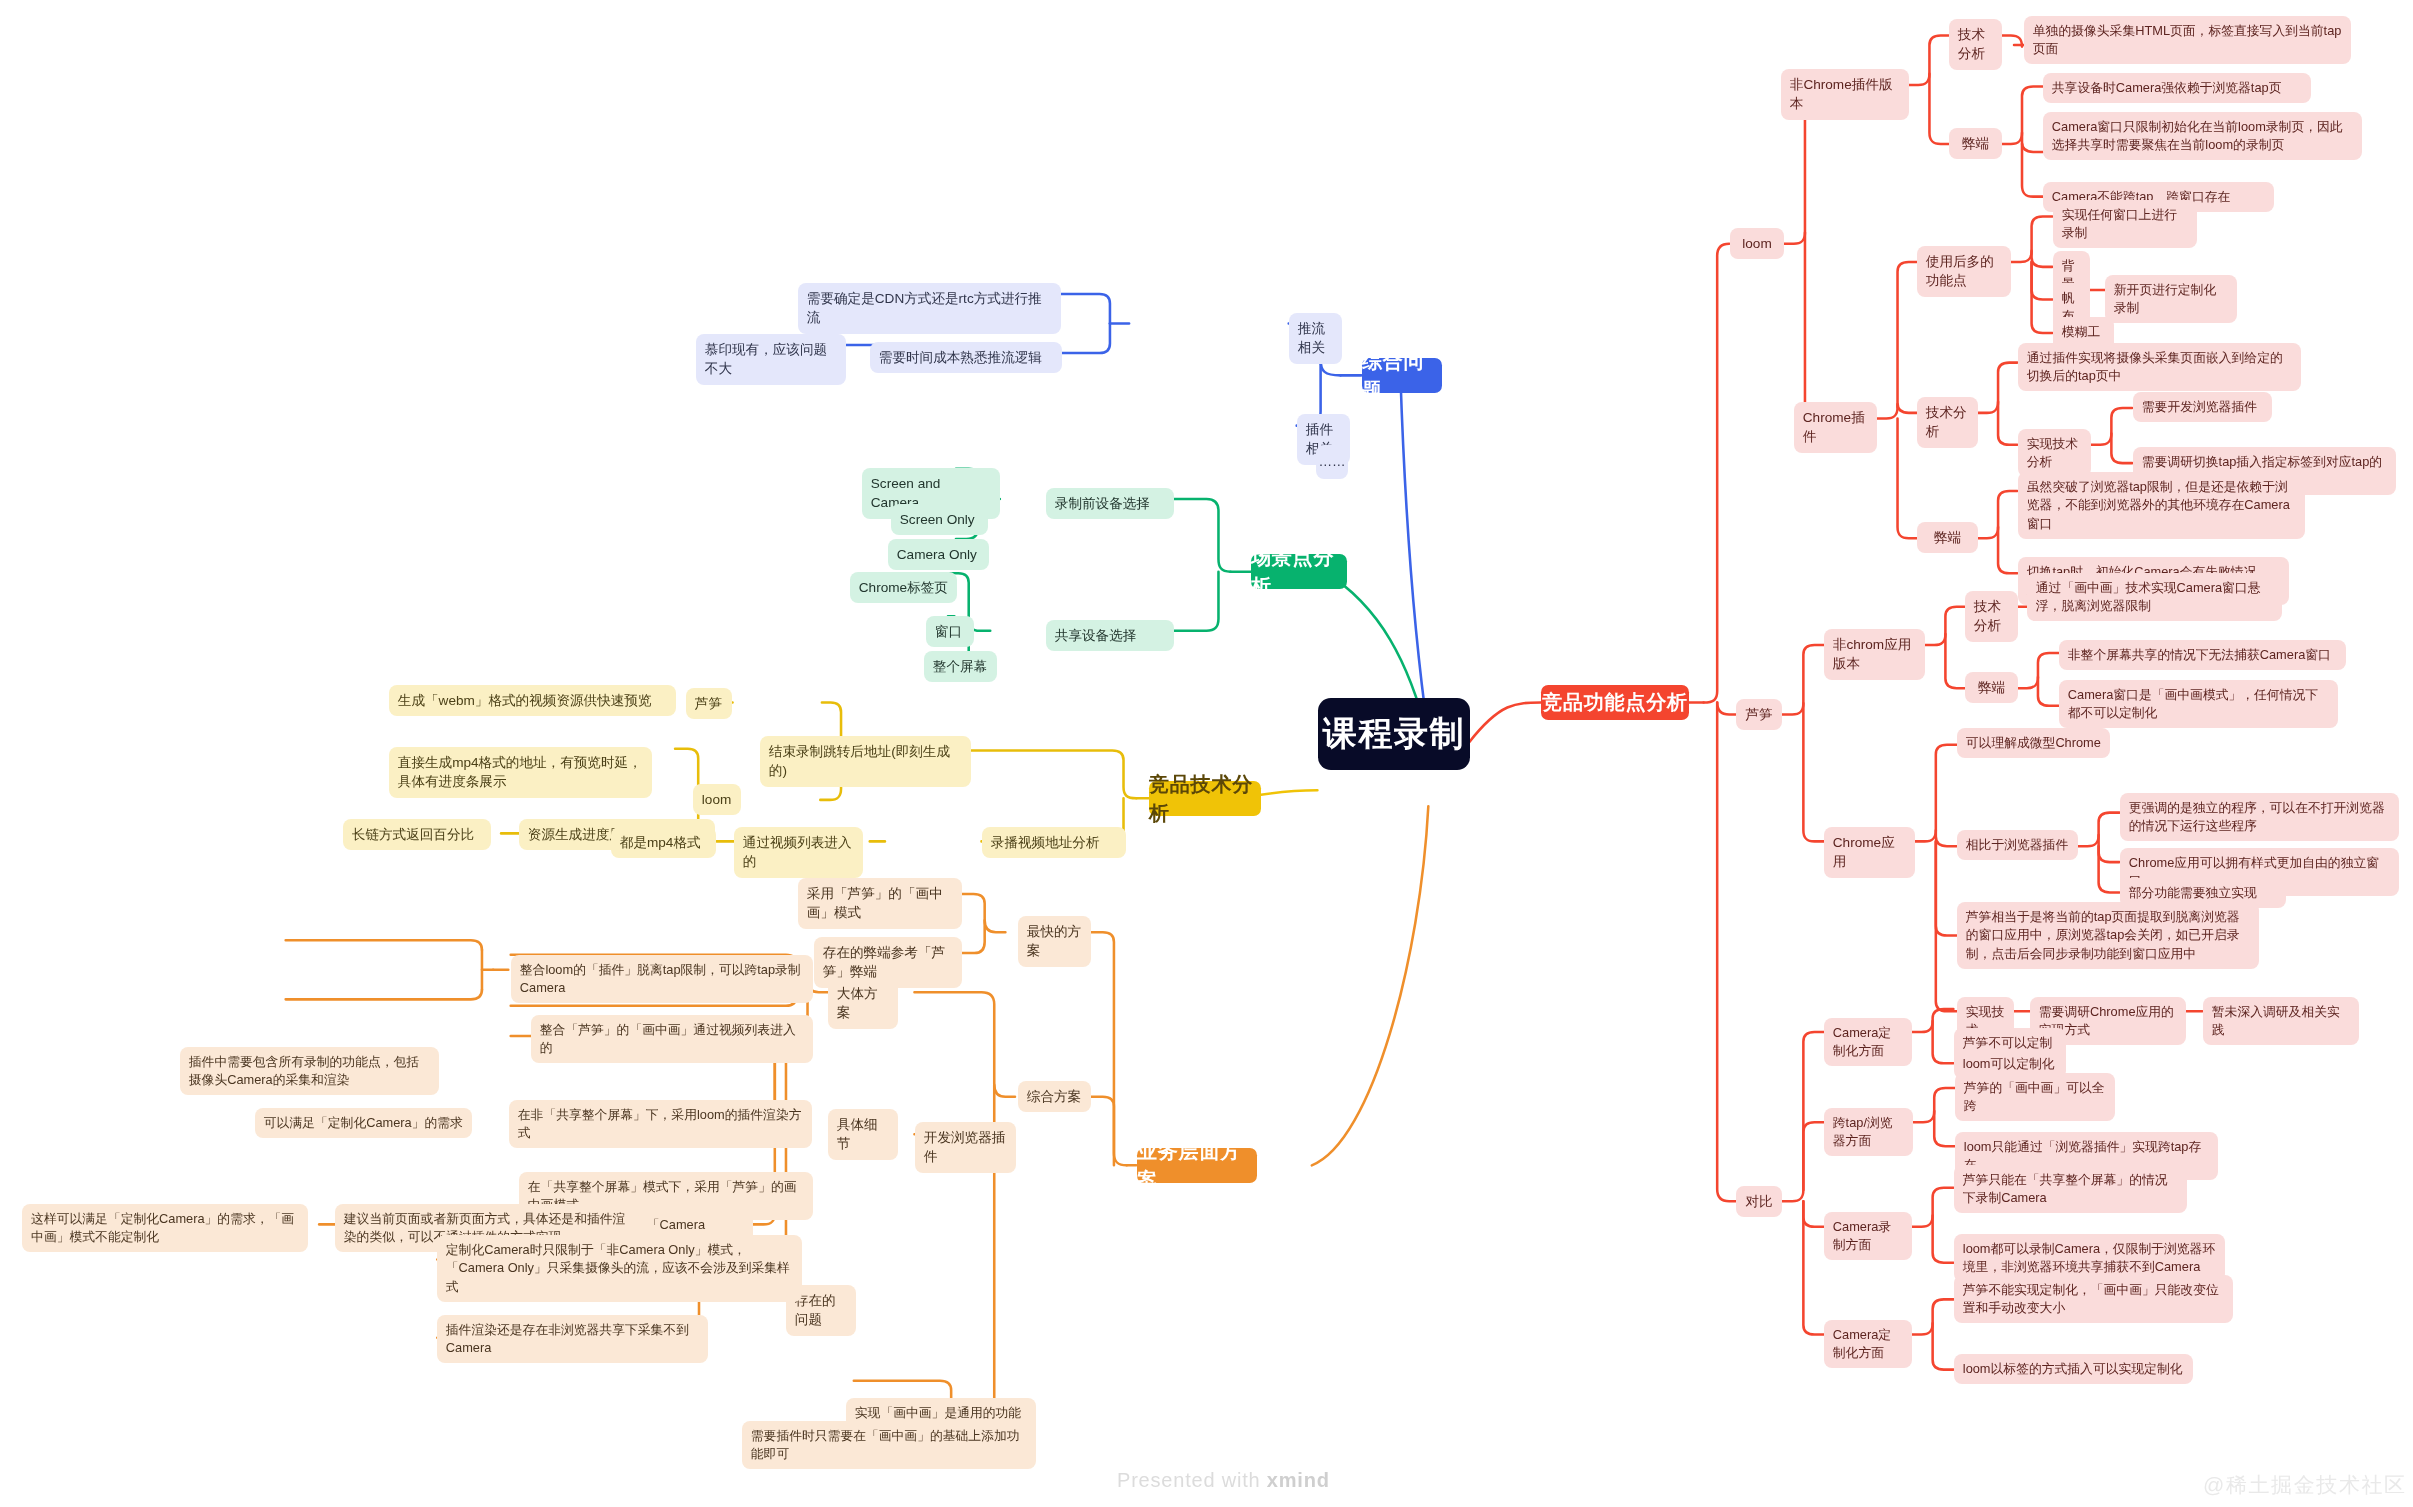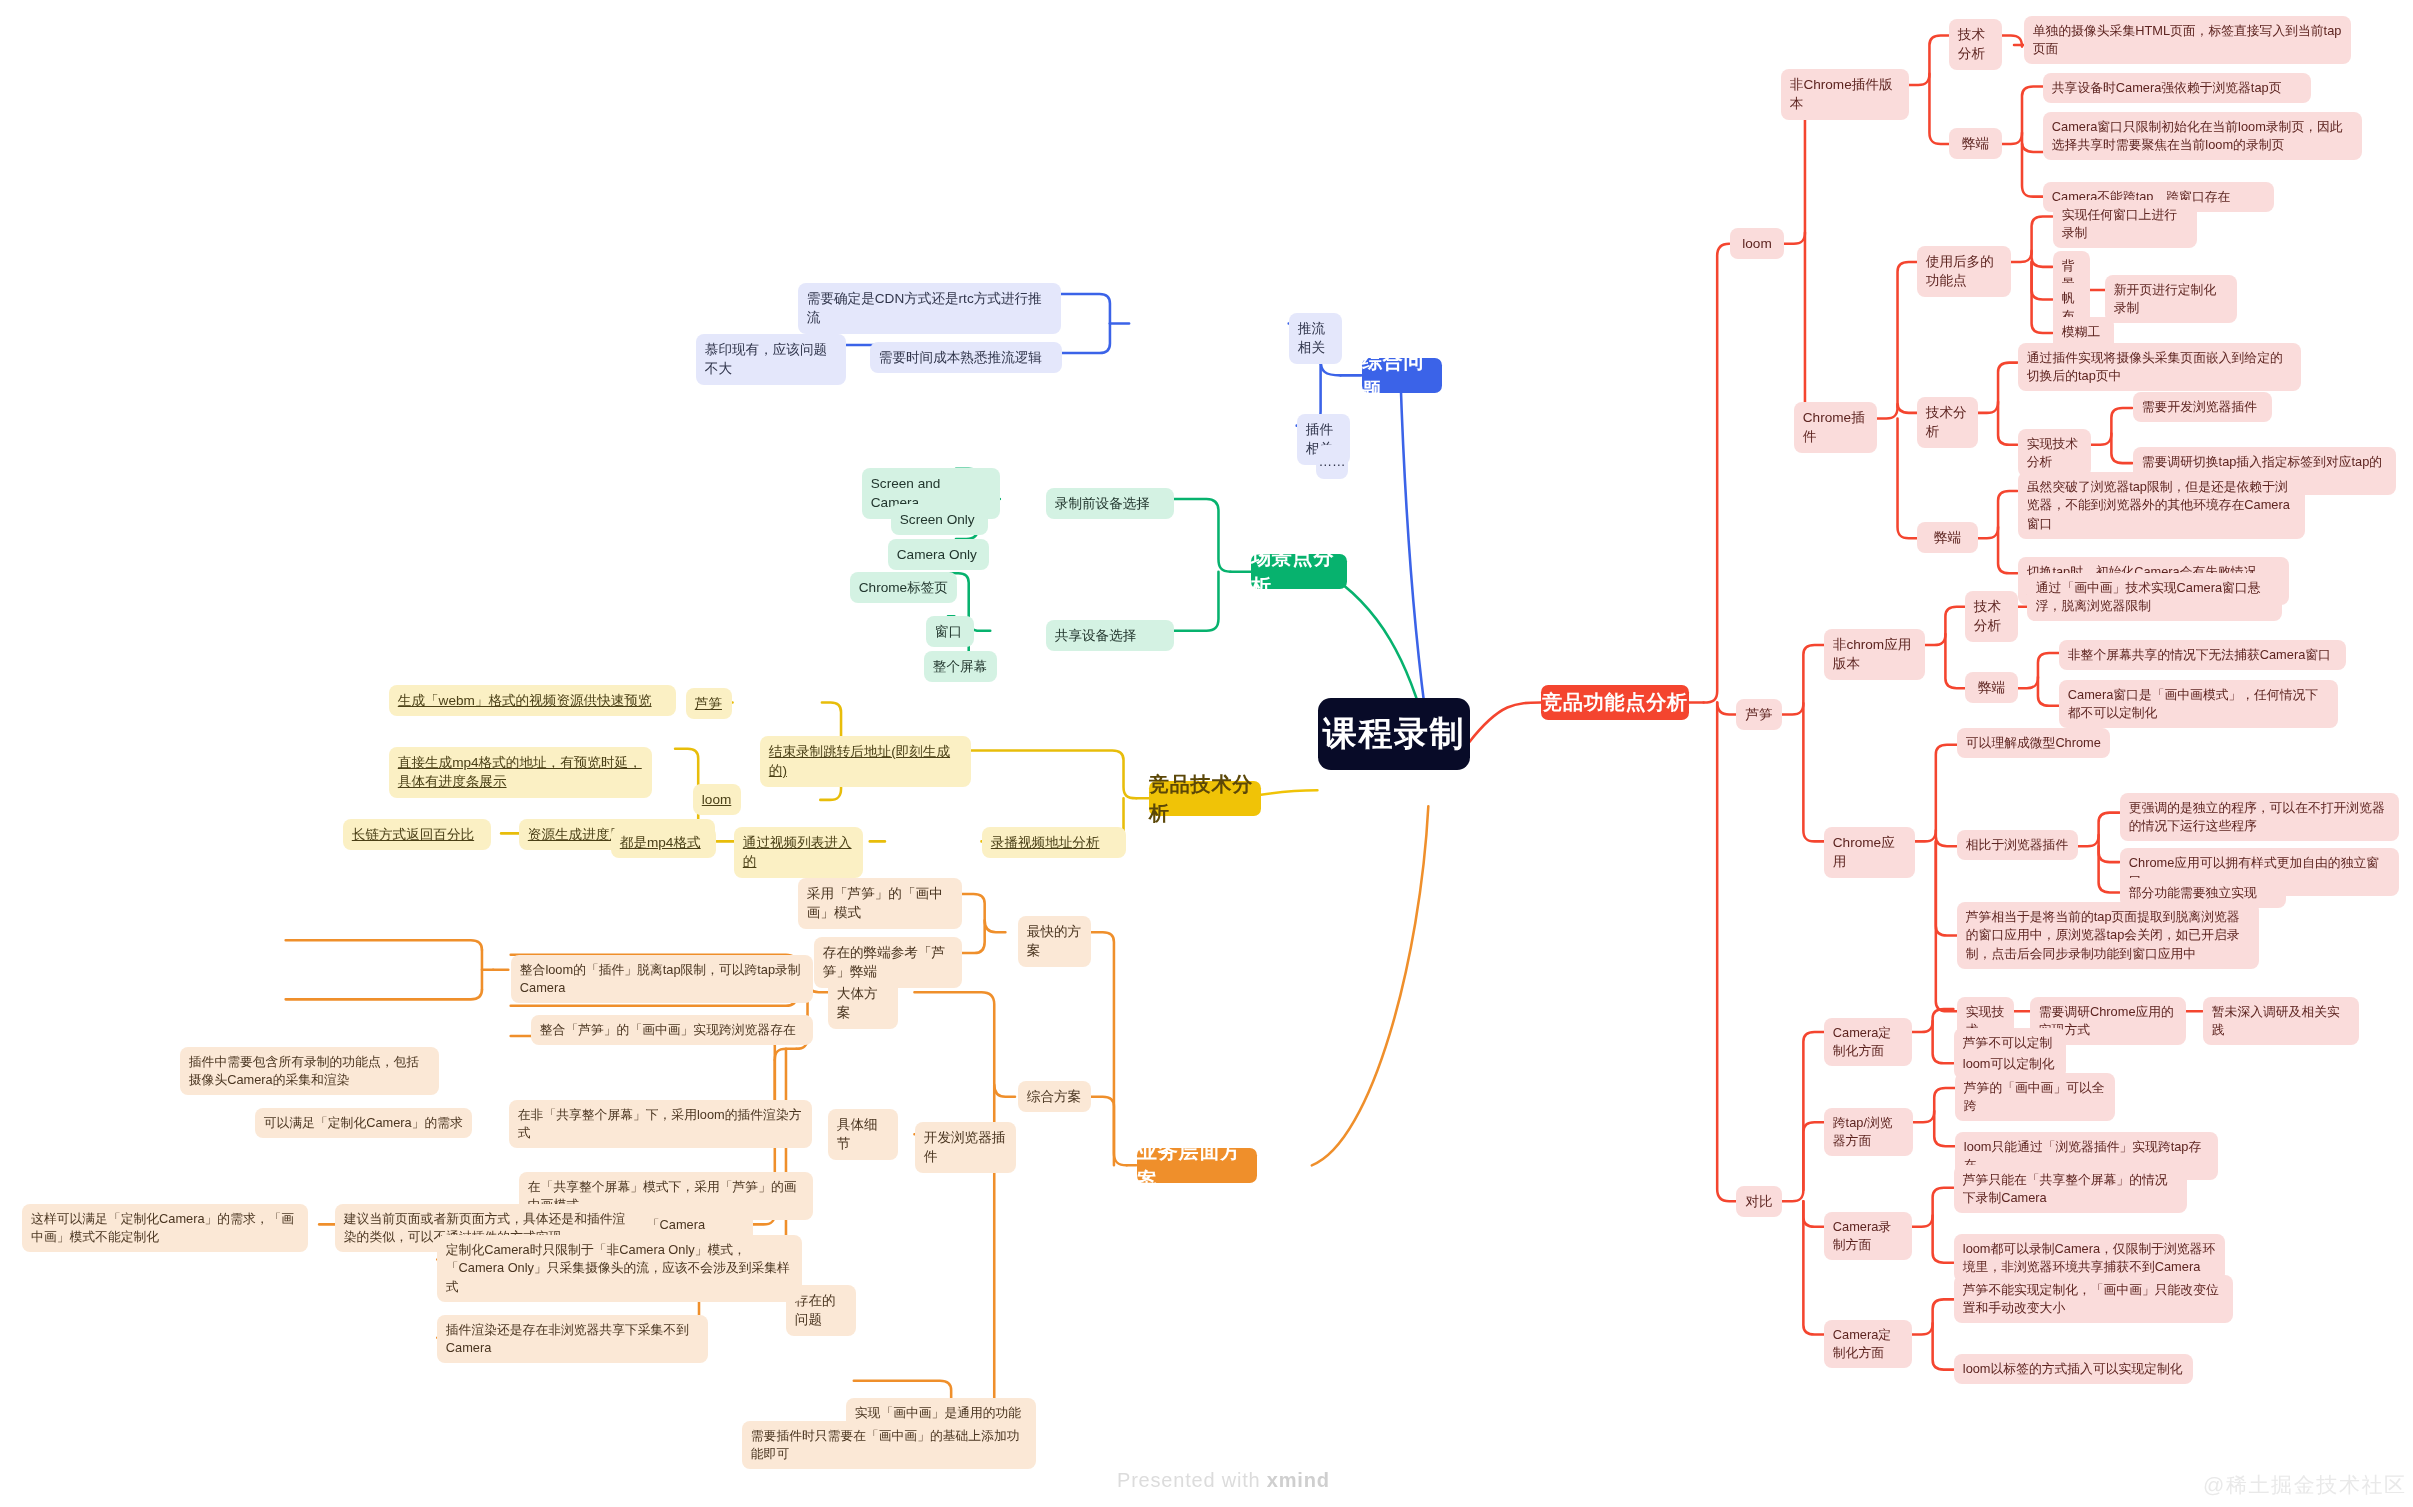--- a/index.html
+++ b/index.html
@@ -16,21 +16,21 @@
   .main-chip{color:#ffffff;font-size:20px;font-weight:bold;border-radius:7.2px;
              justify-content:center;letter-spacing:0.8px;}
   .mc-blue{background:#3b63e8;}
   .mc-green{background:#07b26e;}
   .mc-yellow{background:#f0c307;color:#5b4708;}
   .mc-orange{background:#ef8f2b;color:#ffffff;}
   .mc-red{background:#f4452f;color:#ffffff;}
   
   .blue{background:#e4e7fb;color:#30354b;}
   .green{background:#d4f2e3;color:#22362e;}
-  .yellow{background:#fbf0c4;color:#4b4017;text-decoration:underline;}
+  .yellow{background:#fbf0c4;color:#4b4017;}
   .orange{background:#fbe8d6;color:#4a3520;}
   .red{background:#fadcdb;color:#5d2420;}
   .leaf{font-size:13.6px;padding:5.6px 8.8px;}
   .leaf.sm{font-size:12.8px;}
   .wm{position:absolute;color:#dcdcdc;font-size:20px;letter-spacing:0.8px;}
   .wm b{color:#cfcfcf;}
   .wm2{position:absolute;color:#e9e9e9;font-size:21px;letter-spacing:1.6px;}
 </style>
 </head>
 <body>
@@ -283,21 +283,21 @@
   <span>交集</span></div>
 <div class="node leaf orange" style="left:828px;top:978px;width:70px;">
   <span>大体方案</span></div>
 <div class="node leaf orange" style="left:828px;top:1109px;width:70px;">
   <span>具体细节</span></div>
 <div class="node leaf orange" style="left:786px;top:1285px;width:70px;">
   <span>存在的问题</span></div>
 <div class="node leaf orange sm" style="left:511px;top:955px;width:302px;">
   <span>整合loom的「插件」脱离tap限制，可以跨tap录制Camera</span></div>
 <div class="node leaf orange sm" style="left:531px;top:1015px;width:282px;">
-  <span>整合「芦笋」的「画中画」实现跨浏览器存在</span></div>
+  <span>整合「芦笋」的「画中画」通过视频列表进入的</span></div>
 <div class="node leaf orange sm" style="left:180px;top:1047px;width:259px;">
   <span>插件中需要包含所有录制的功能点，包括摄像头Camera的采集和渲染</span></div>
 <div class="node leaf orange sm" style="left:255px;top:1108px;width:217px;align-items:center;">
   <span>可以满足「定制化Camera」的需求</span></div>
 <div class="node leaf orange sm" style="left:509px;top:1100px;width:303px;">
   <span>在非「共享整个屏幕」下，采用loom的插件渲染方式</span></div>
 <div class="node leaf orange sm" style="left:519px;top:1172px;width:294px;">
   <span>在「共享整个屏幕」模式下，采用「芦笋」的画中画模式</span></div>
 <div class="node leaf orange sm" style="left:638px;top:1210px;width:115px;">
   <span>「Camera Only」的模式下</span></div>

